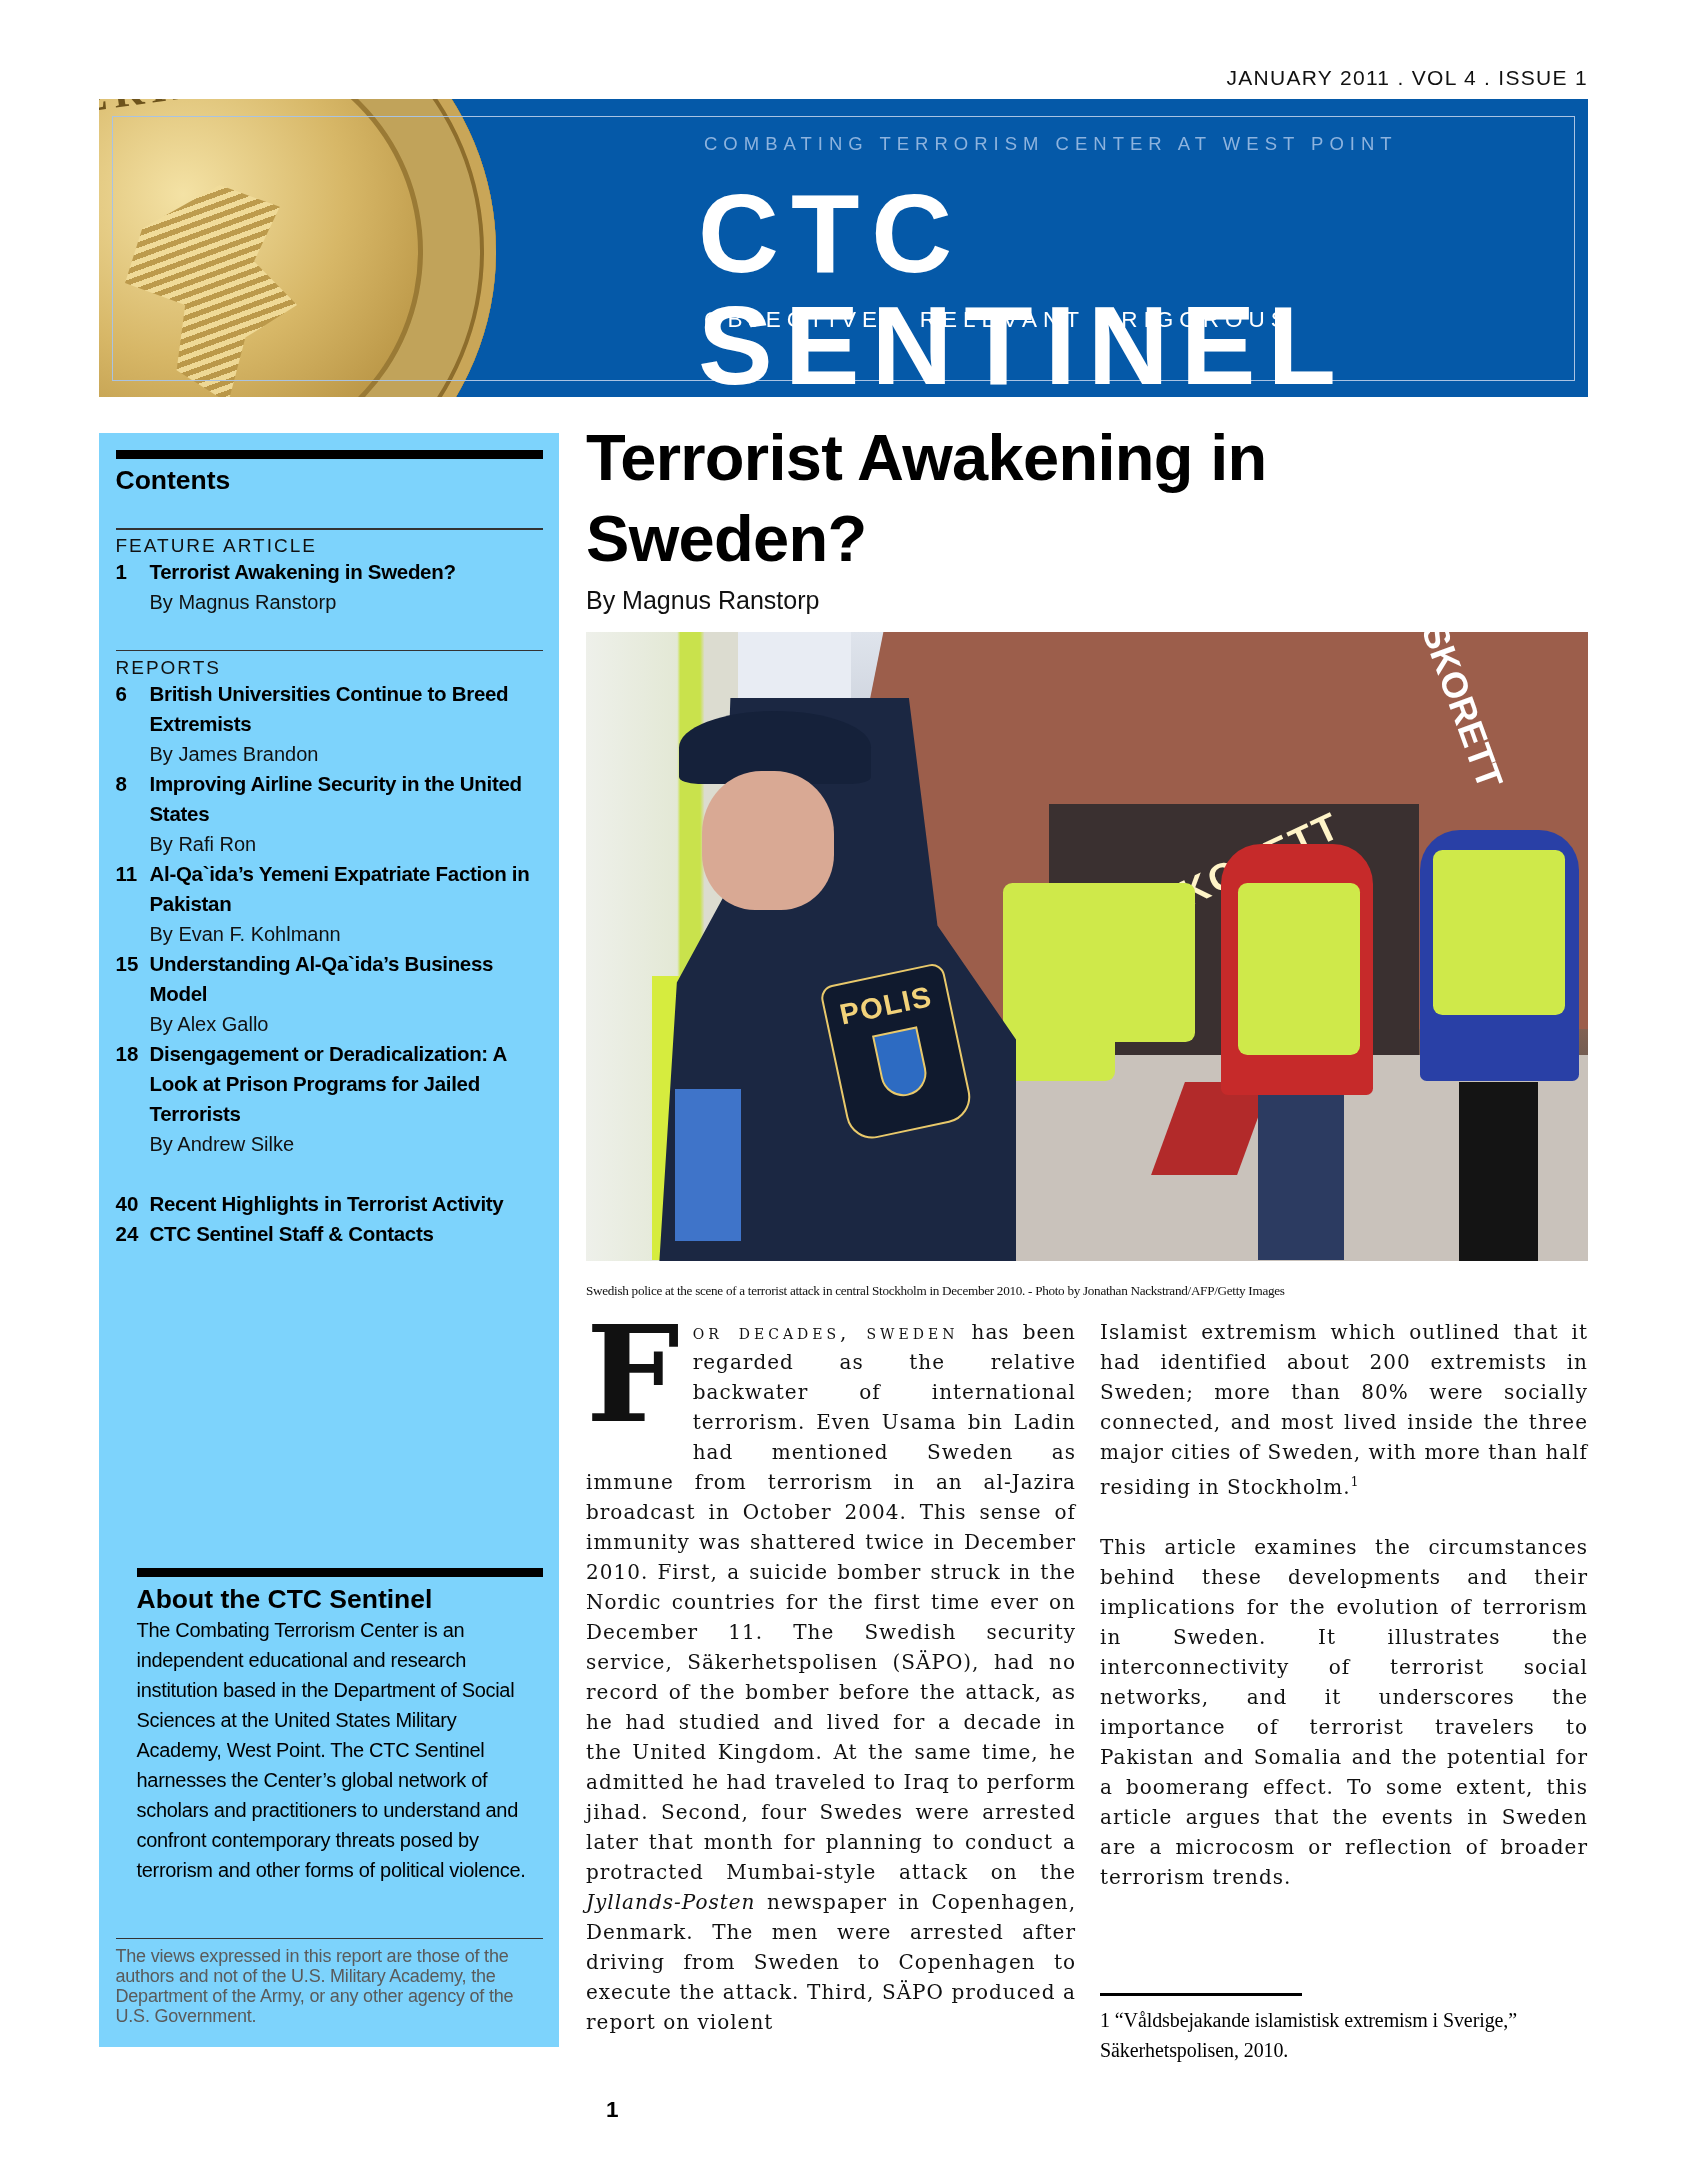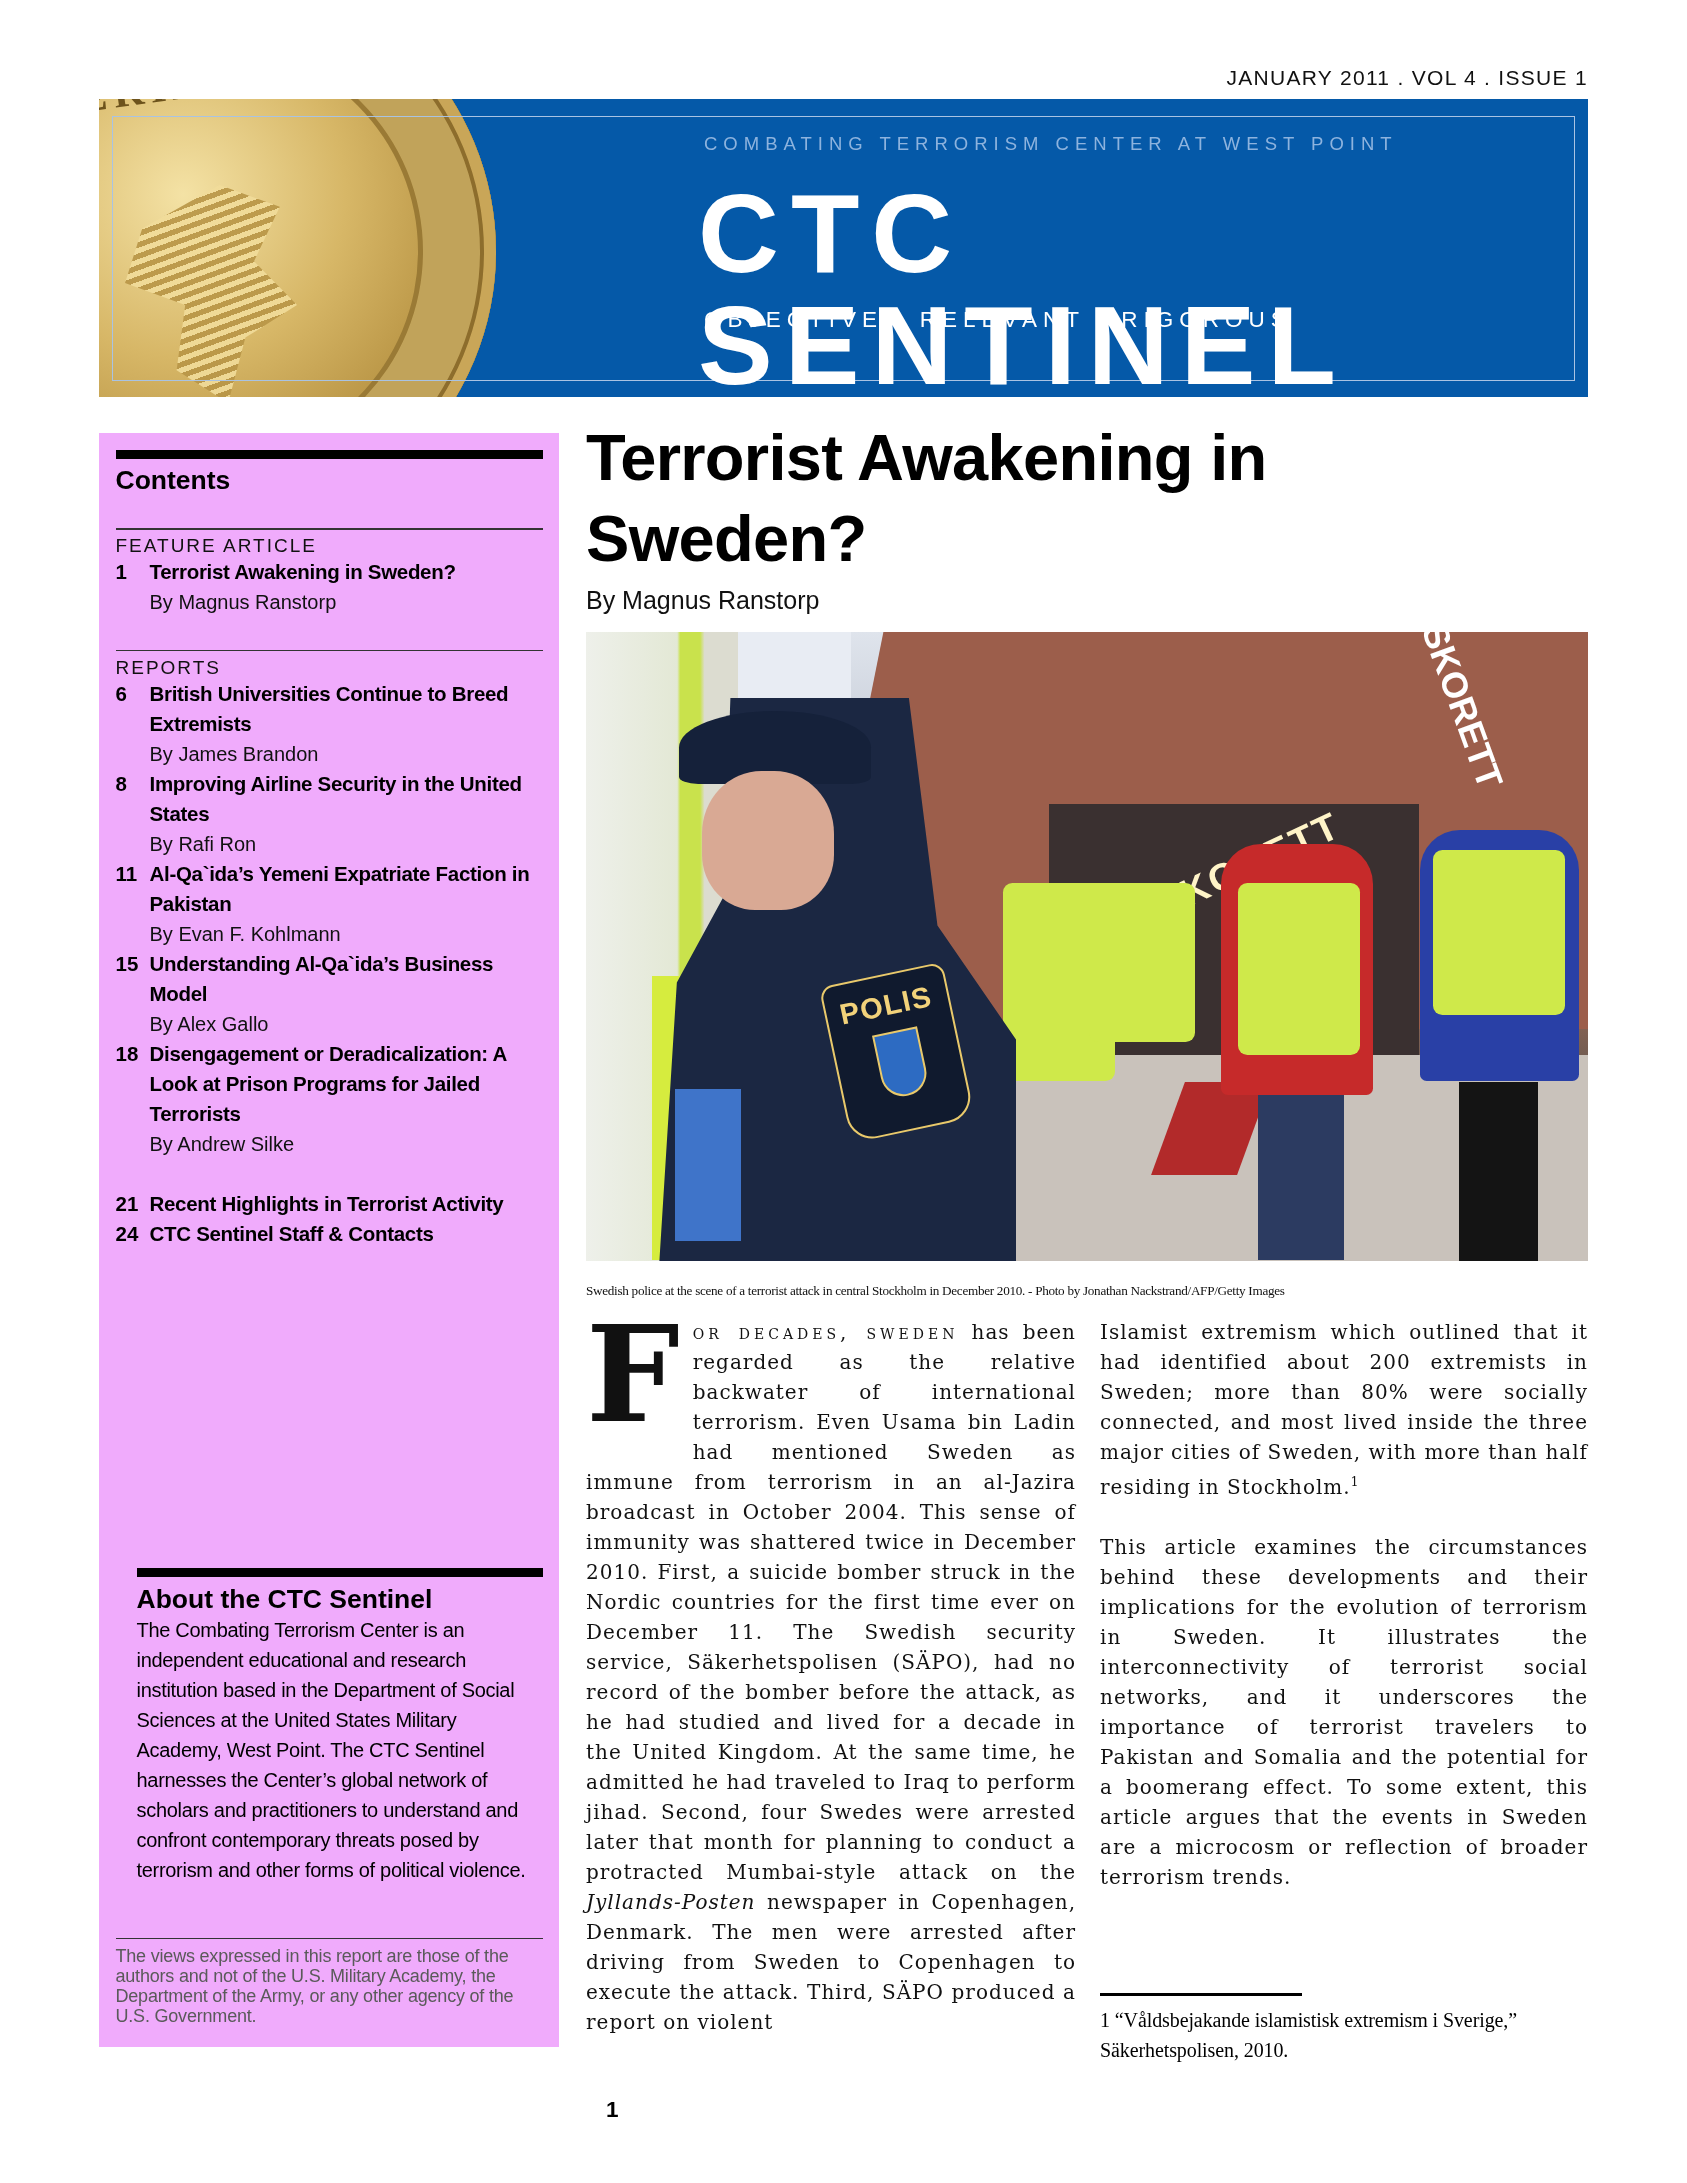--- a/index.html
+++ b/index.html
@@ -41,21 +41,21 @@
   }
   .title {
     position: absolute; left: 599px; top: 79px; font-size: 112px; font-weight: bold; color: #fff;
     letter-spacing: 12px; line-height: 1;
   }
   .motto {
     position: absolute; left: 605px; top: 208px; font-size: 22.5px; letter-spacing: 6px; color: #fff;
   }
 
   .sidebar {
-    position: absolute; left: 99px; top: 433px; width: 460px; height: 1614px; background: #f0abfc;
+    position: absolute; left: 99px; top: 433px; width: 460px; height: 1614px; background: #7dd3fc;
   }
   .sidebar .pad { position: absolute; left: 16.5px; right: 16.5px; }
   .thick-rule { height: 9.3px; background: #000; }
   .thin-rule { height: 1.3px; background: #333; }
   .contents-head { font-size: 26.5px; font-weight: bold; margin-top: 6.6px; }
   .section-label { font-size: 19px; letter-spacing: 2px; margin-top: 5.3px; color: #111; }
   .toc-item { display: flex; font-size: 20.5px; line-height: 30px; }
   .toc-num { width: 34px; flex: none; font-weight: bold; }
   .toc-body { flex: 1; }
   .toc-title { font-weight: bold; letter-spacing: -0.3px; }
@@ -189,21 +189,21 @@
     <div class="toc-item">
       <span class="toc-num">18</span>
       <div class="toc-body">
         <div class="toc-title">Disengagement or Deradicalization: A Look at Prison Programs for Jailed Terrorists</div>
         <div class="toc-author">By Andrew Silke</div>
       </div>
     </div>
 
     <div style="height:30px;"></div>
     <div class="toc-item">
-      <span class="toc-num">21</span>
+      <span class="toc-num">40</span>
       <div class="toc-body">
           <div class="toc-title">Recent Highlights in Terrorist Activity</div>
         </div>
     </div>
     <div class="toc-item">
       <span class="toc-num">24</span>
       <div class="toc-body">
           <div class="toc-title">CTC Sentinel Staff &amp; Contacts</div>
         </div>
     </div>

